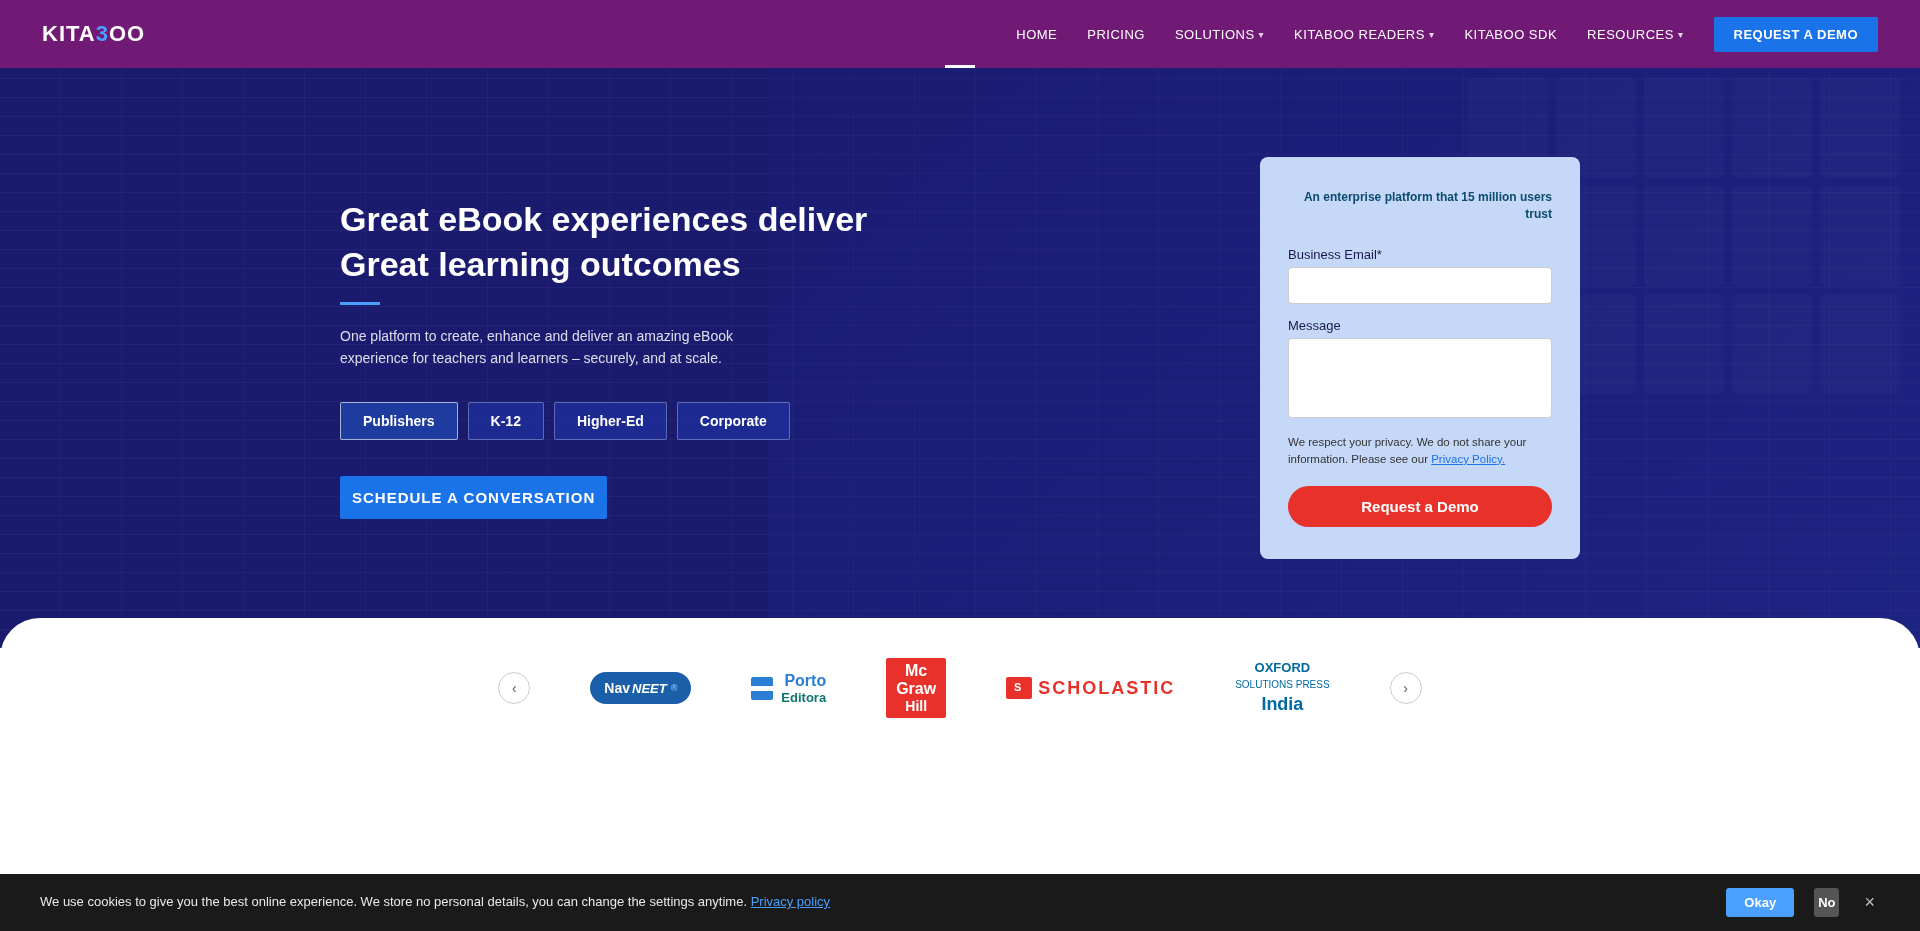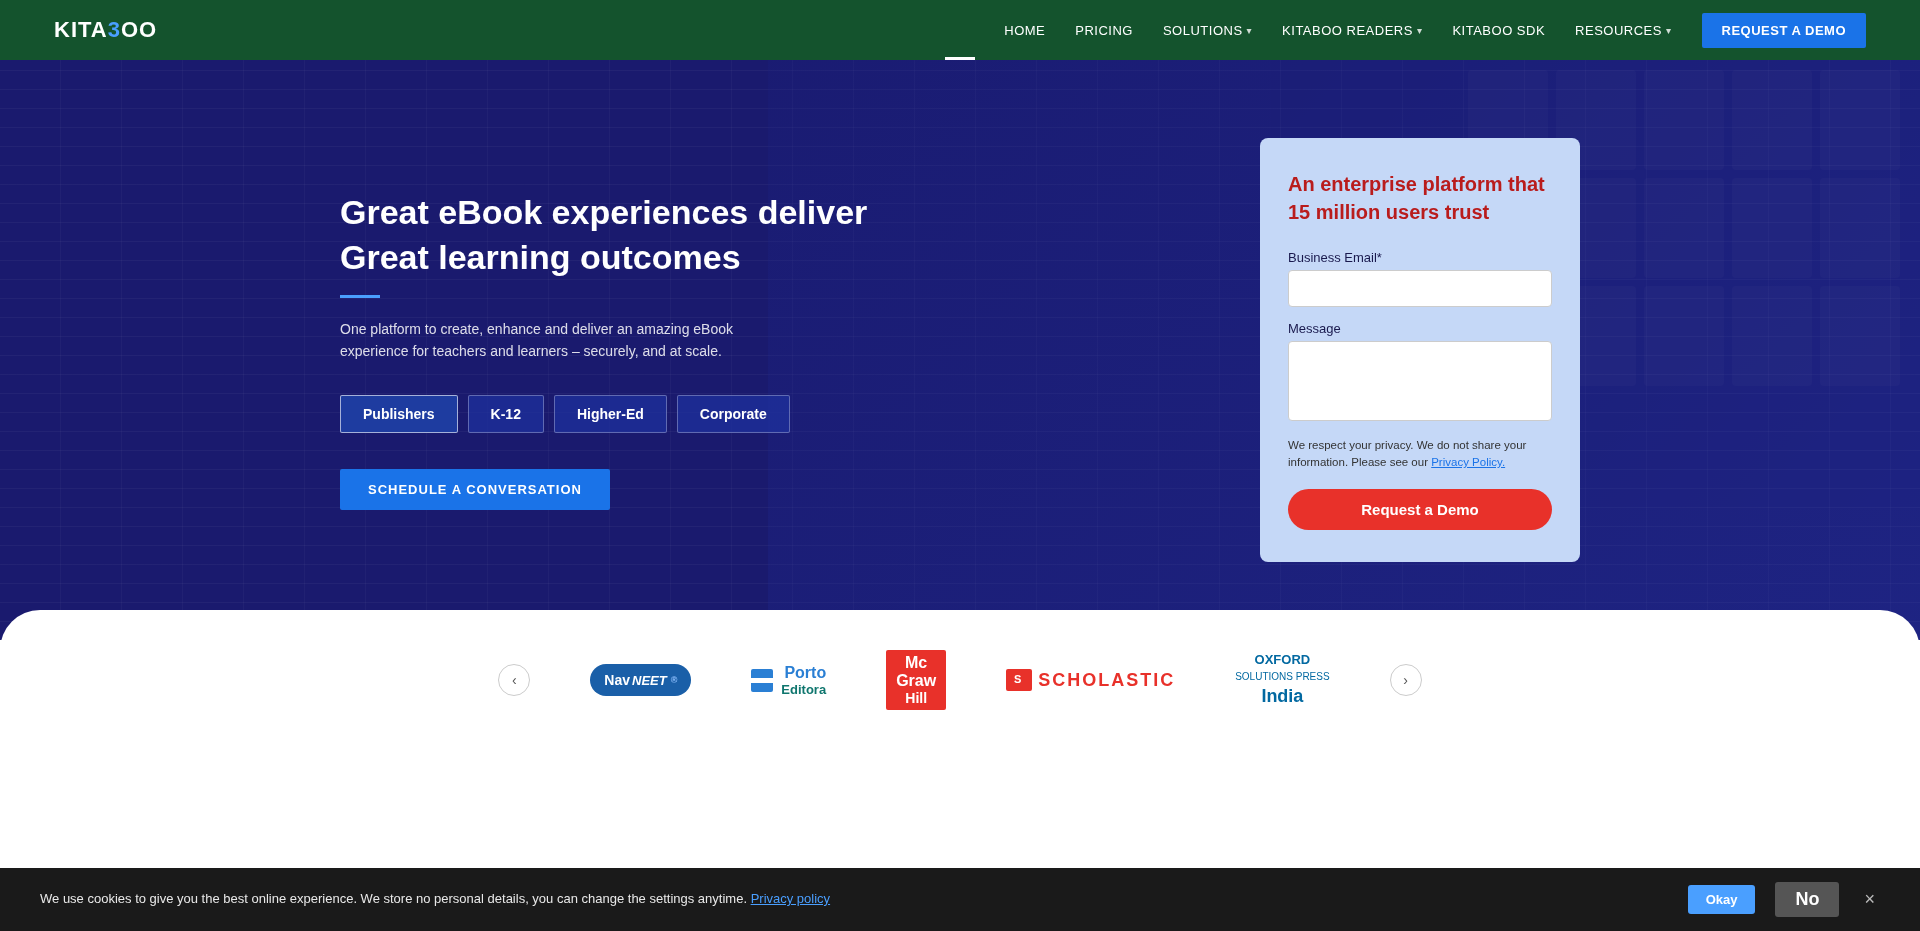--- a/index.html
+++ b/index.html
@@ -1,24 +1,24 @@
 <!DOCTYPE html>
 <html><head>
   <meta charset="utf-8">
   <style>
     * { margin: 0; padding: 0; box-sizing: border-box; }
     body { font-family: Arial, sans-serif; overflow-x: hidden; }
 
     
     .navbar {
-      background: #14532d;
-      display: flex;
-      align-items: center;
-      padding: 0 54px;
-      height: 60px;
+      background: #701a75;
+      display: flex;
+      align-items: center;
+      padding: 0 42px;
+      height: 68px;
       position: relative;
       z-index: 100;
     }
     .navbar-logo {
       color: white;
       font-size: 22px;
       font-weight: bold;
       letter-spacing: 1px;
       margin-right: auto;
     }
@@ -143,42 +143,42 @@
       border-radius: 2px;
     }
     .hero-btn.active {
       background: #1e3ca0;
       border-color: rgba(255,255,255,0.6);
     }
     .hero-schedule-btn {
       background: #1a73e8;
       color: white;
       border: none;
-      padding: 13px 28px;
-      font-size: 13px;
+      padding: 13px 12px;
+      font-size: 15px;
       font-weight: bold;
       cursor: pointer;
       border-radius: 2px;
       letter-spacing: 1px;
       display: inline-block;
     }
 
     
     .hero-form-card {
       width: 320px;
       background: #c5d8f7;
       border-radius: 8px;
       padding: 32px 28px;
       flex-shrink: 0;
     }
     .form-card-title {
-      font-size: 20px;
-      font-weight: bold;
-      color: #b91c1c;
-      text-align: left;
+      font-size: 12px;
+      font-weight: bold;
+      color: #0c4a6e;
+      text-align: right;
       margin-bottom: 24px;
       line-height: 1.4;
     }
     .form-label {
       font-size: 13px;
       color: #1a1a4e;
       margin-bottom: 5px;
       display: block;
     }
     .form-input {
@@ -387,24 +387,24 @@
       padding: 7px 18px;
       cursor: pointer;
       border-radius: 3px;
       font-size: 13px;
       font-weight: 600;
     }
     .cookie-btn-no {
       background: #555;
       color: white;
       border: none;
-      padding: 7px 20px;
+      padding: 7px 4px;
       cursor: pointer;
       border-radius: 3px;
-      font-size: 18px;
+      font-size: 13px;
       font-weight: 600;
     }
     .cookie-close {
       color: white;
       font-size: 18px;
       cursor: pointer;
       opacity: 0.7;
       background: none;
       border: none;
       padding: 0 5px;

